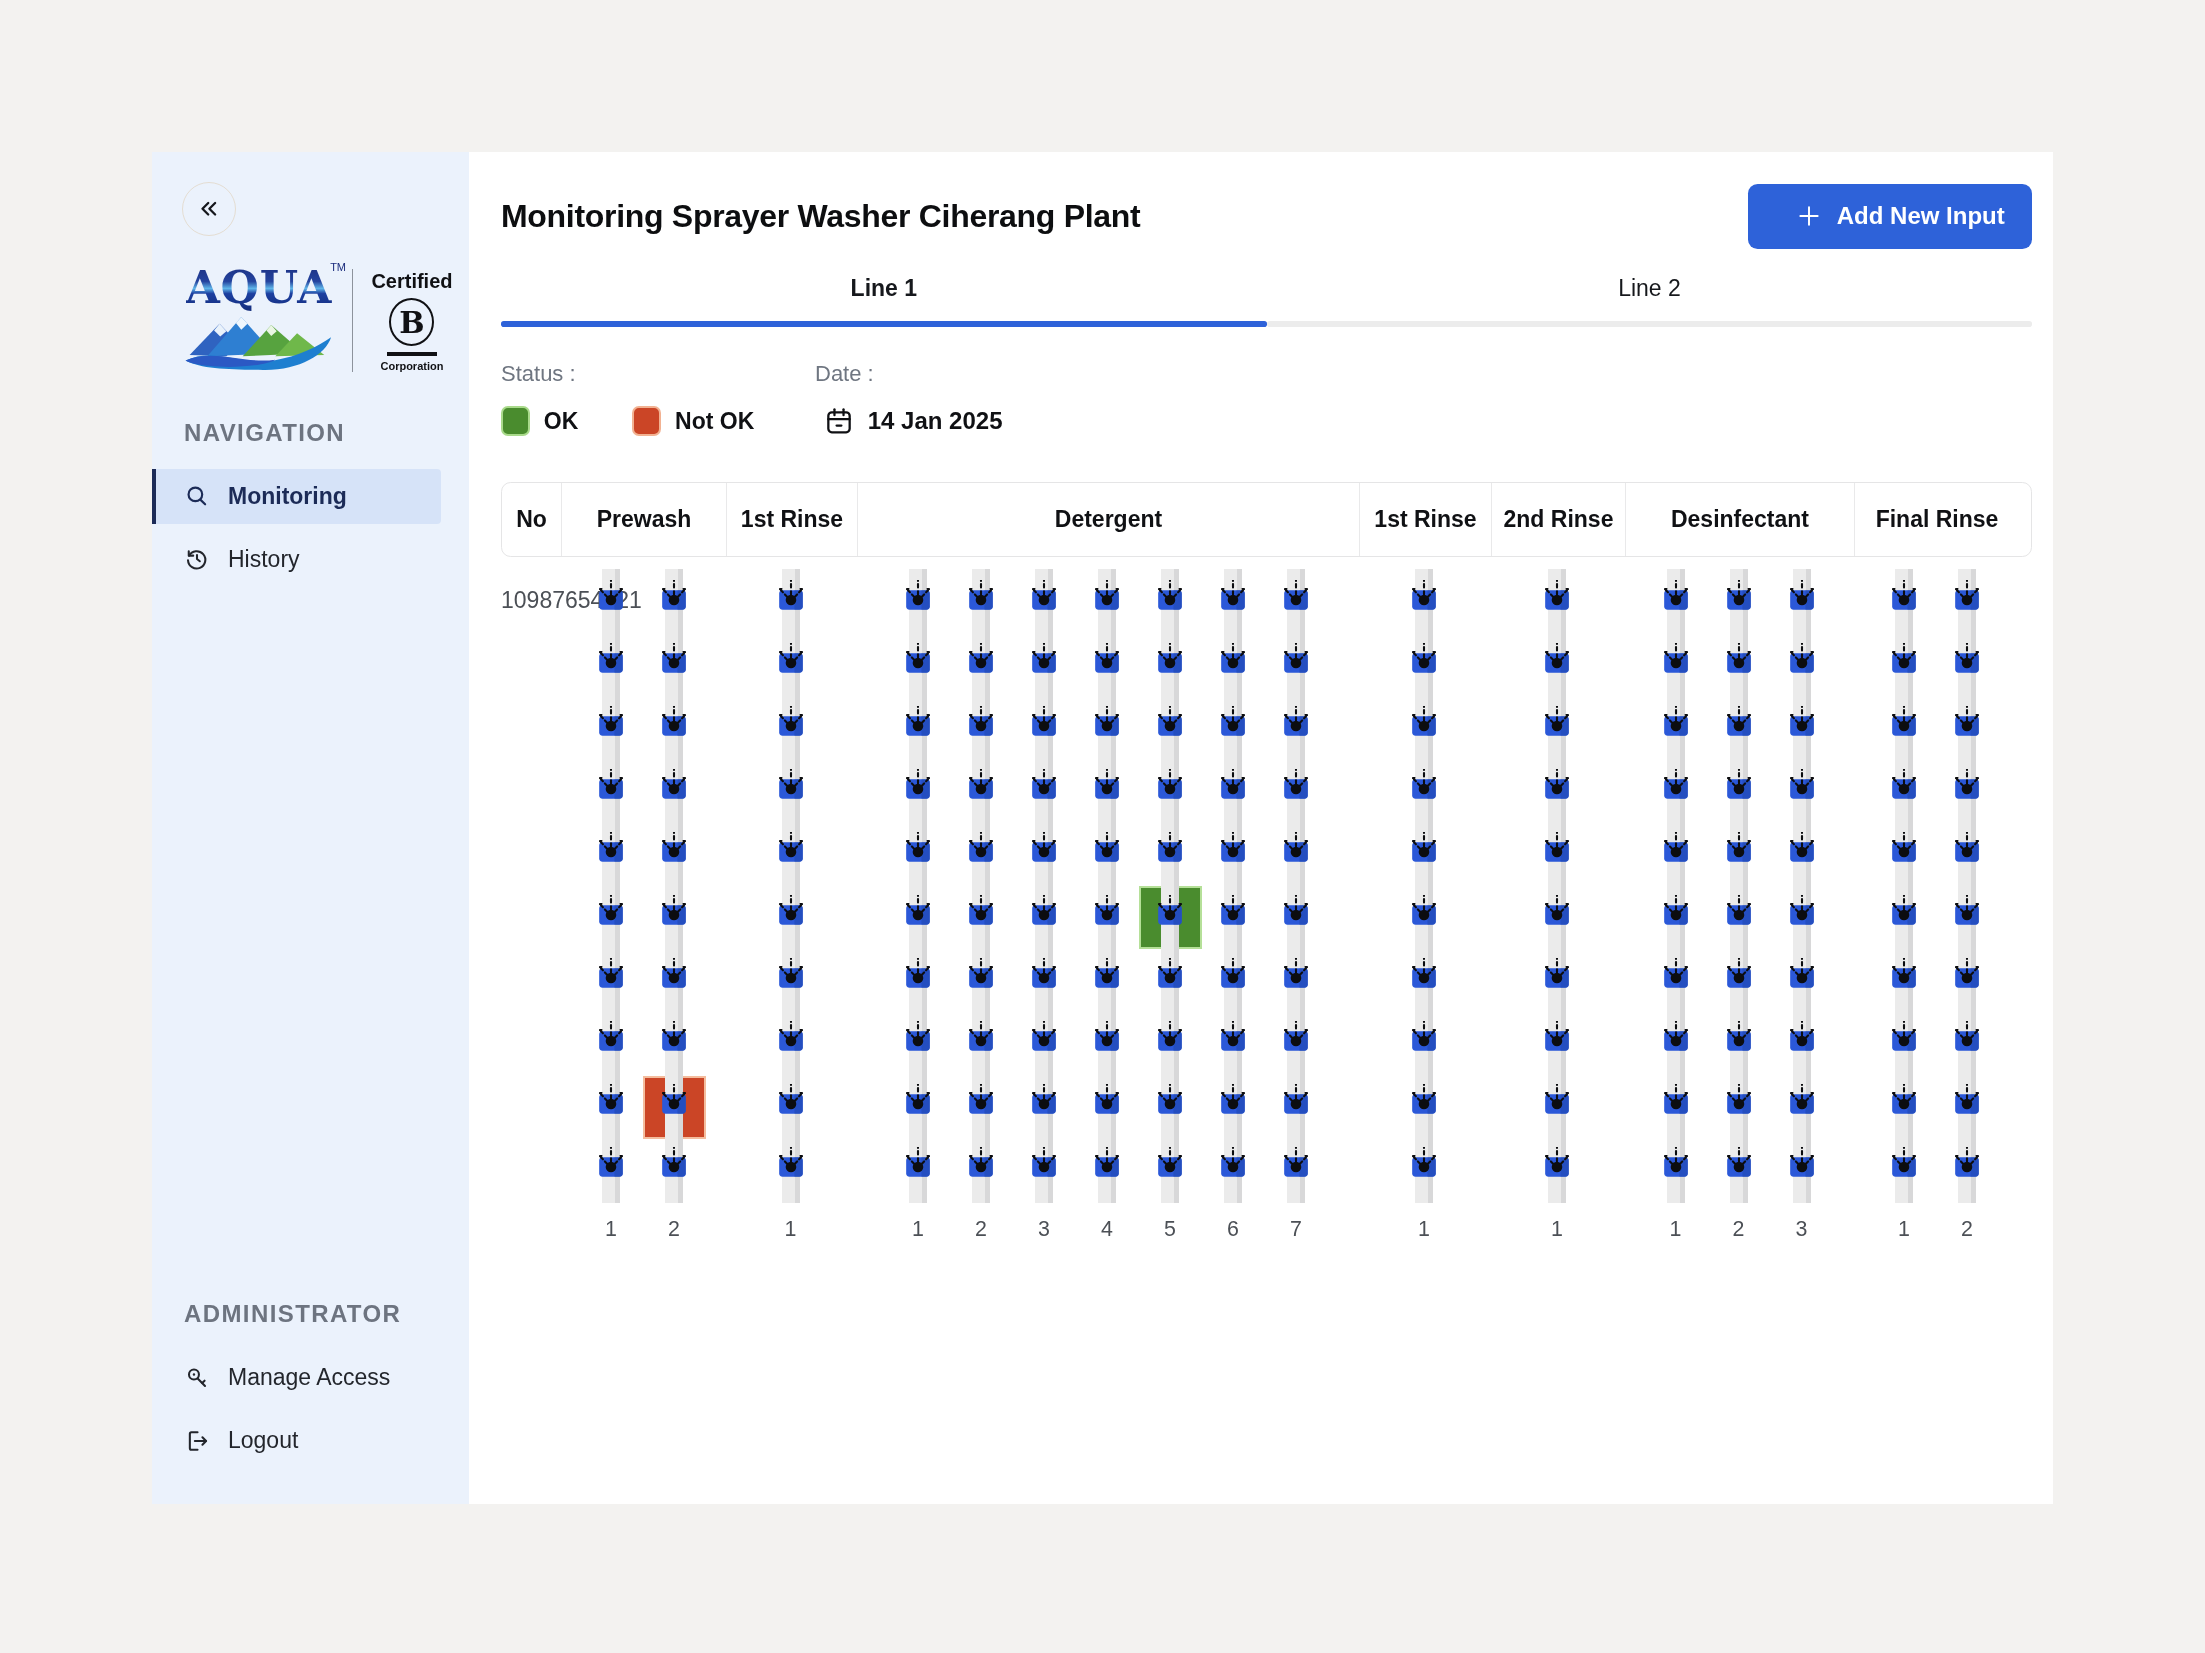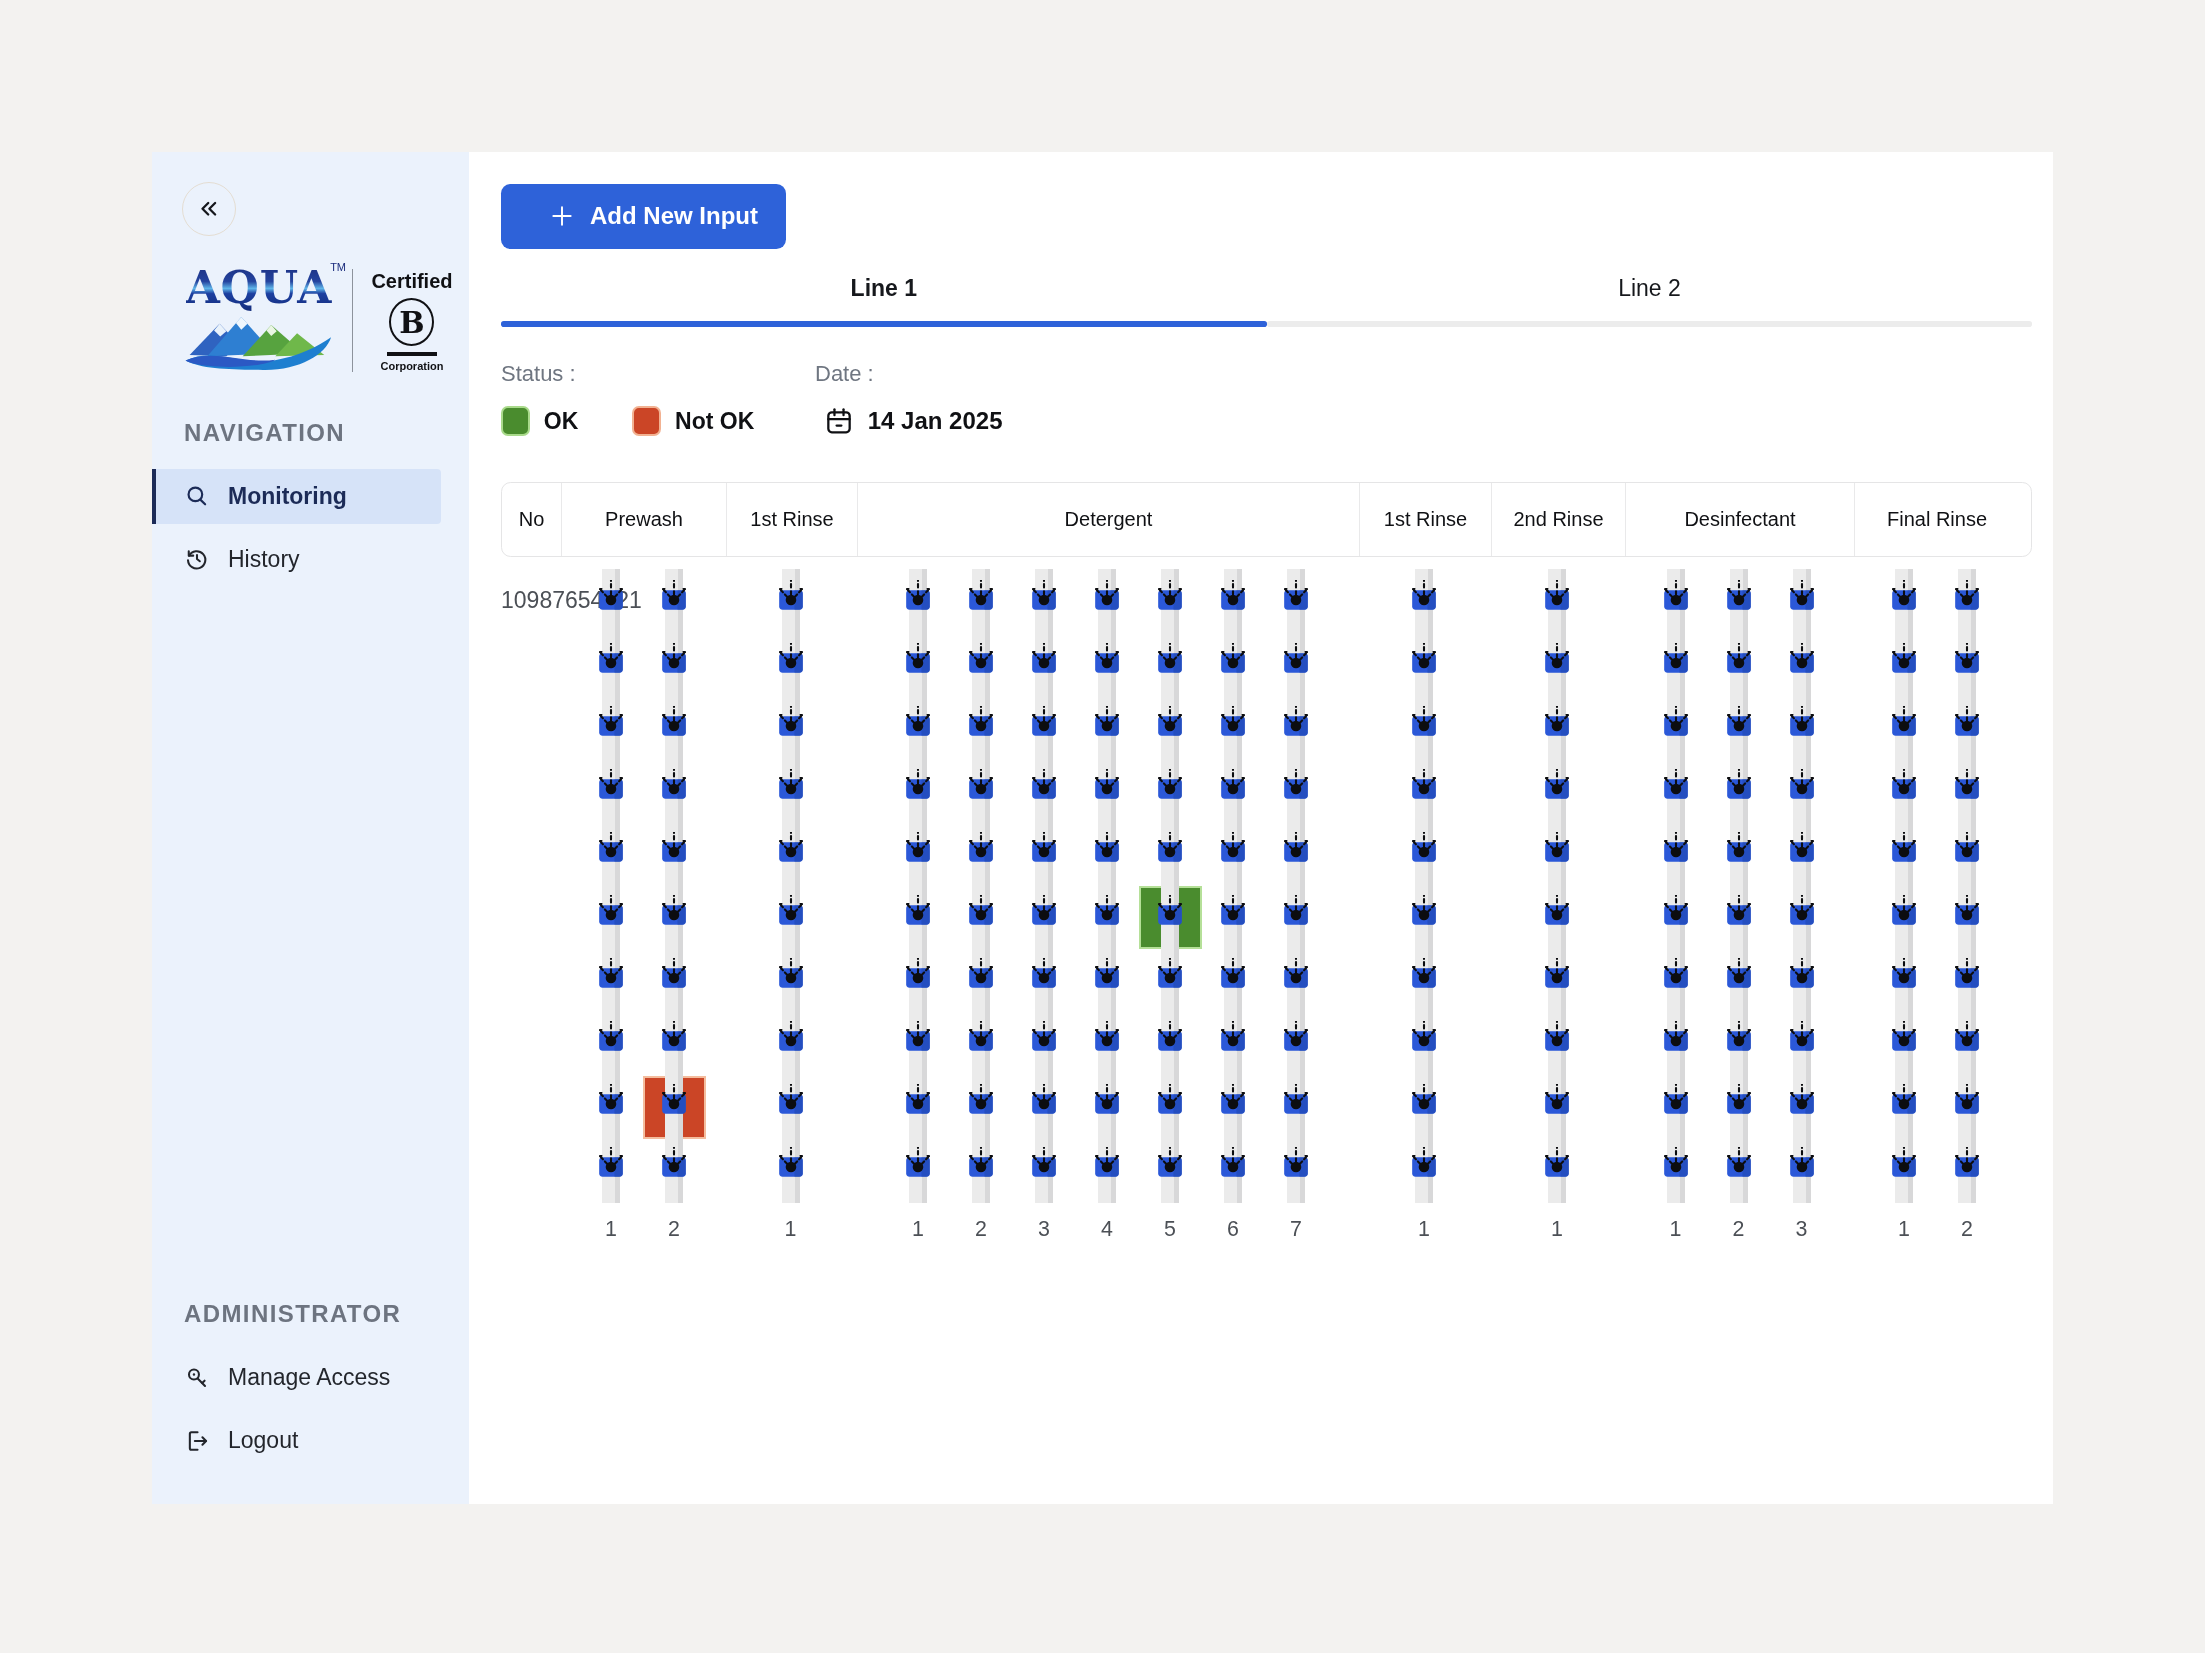--- a/index.html
+++ b/index.html
@@ -87,21 +87,21 @@
   .date-group{margin-left:69px;display:flex;align-items:center;gap:12.4px;color:#101114;text-align:center;}
   .date-group svg{width:32px;height:32px;}
   .date-value{font-size:24px;font-weight:bold;}
   
   .table-head{
     margin-top:43px;display:flex;height:75px;box-sizing:border-box;
     border:1.4px solid #e5e5e6;border-radius:9.6px;background:#ffffff;
   }
   .th{
     display:flex;align-items:center;justify-content:center;box-sizing:border-box;
-    font-size:20px;font-weight:normal;color:#101114;border-left:1.4px solid #e9e9ea;
+    font-size:23px;font-weight:bold;color:#101114;border-left:1.4px solid #e9e9ea;
   }
   .th:first-child{border-left:none;}
   .table-body{display:flex;margin-top:11.7px;height:634px;position:relative;}
   .no-col{display:flex;flex-direction:row;}
   .no-cell{height:63px;display:flex;align-items:center;justify-content:center;
     font-size:23px;color:#4c5056;}
   .section{display:flex;justify-content:center;}
   .pipe-col{width:63px;position:relative;}
   .pipe{
     position:absolute;left:50%;transform:translateX(-50%);top:0;bottom:0;width:18px;z-index:1;
@@ -207,20 +207,21 @@
             </span>
             <span>Logout</span>
           </div>
         </nav>
     </div>
   </aside>
 
   <main class="content">
 
     <div class="topbar">
+      <h1 class="page-title" style="margin:0">Monitoring Sprayer Washer Ciherang Plant</h1>
       <button class="add-btn" id="add-btn" style="background: rgb(46, 98, 217); padding-left: 48px;">
         <span style="display:flex">
           <svg viewBox="0 0 24 24" width="26" height="26" fill="none" stroke="#ffffff" stroke-width="1.8" stroke-linecap="round">
             <line x1="12" y1="4" x2="12" y2="20"></line>
               <line x1="4" y1="12" x2="20" y2="12"></line>
           </svg>
         </span>
         <span>Add New Input</span>
       </button>
     </div>

